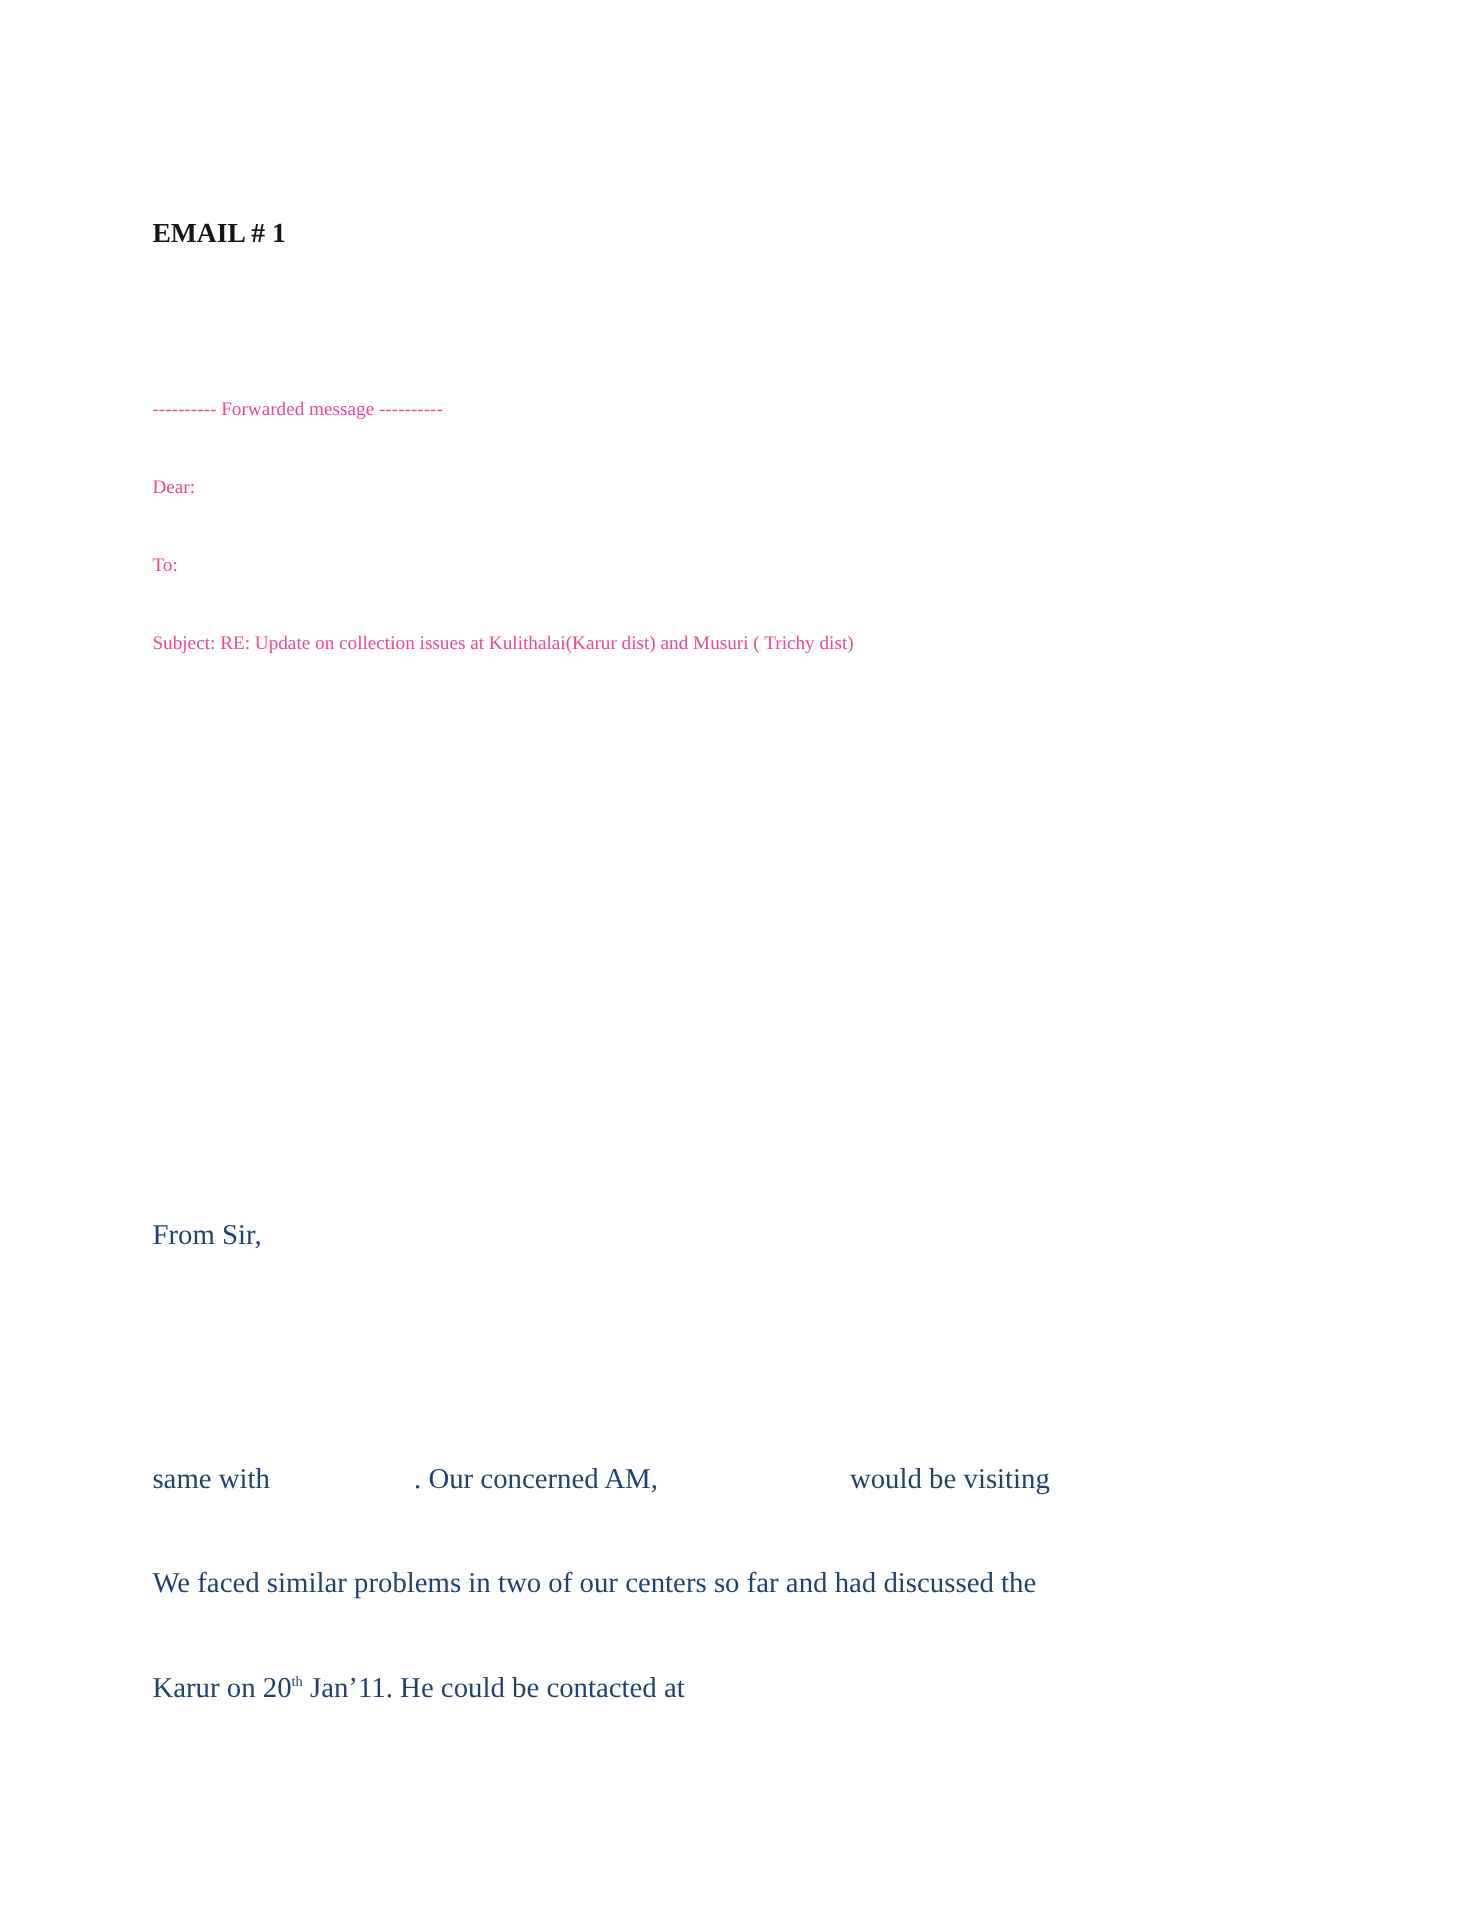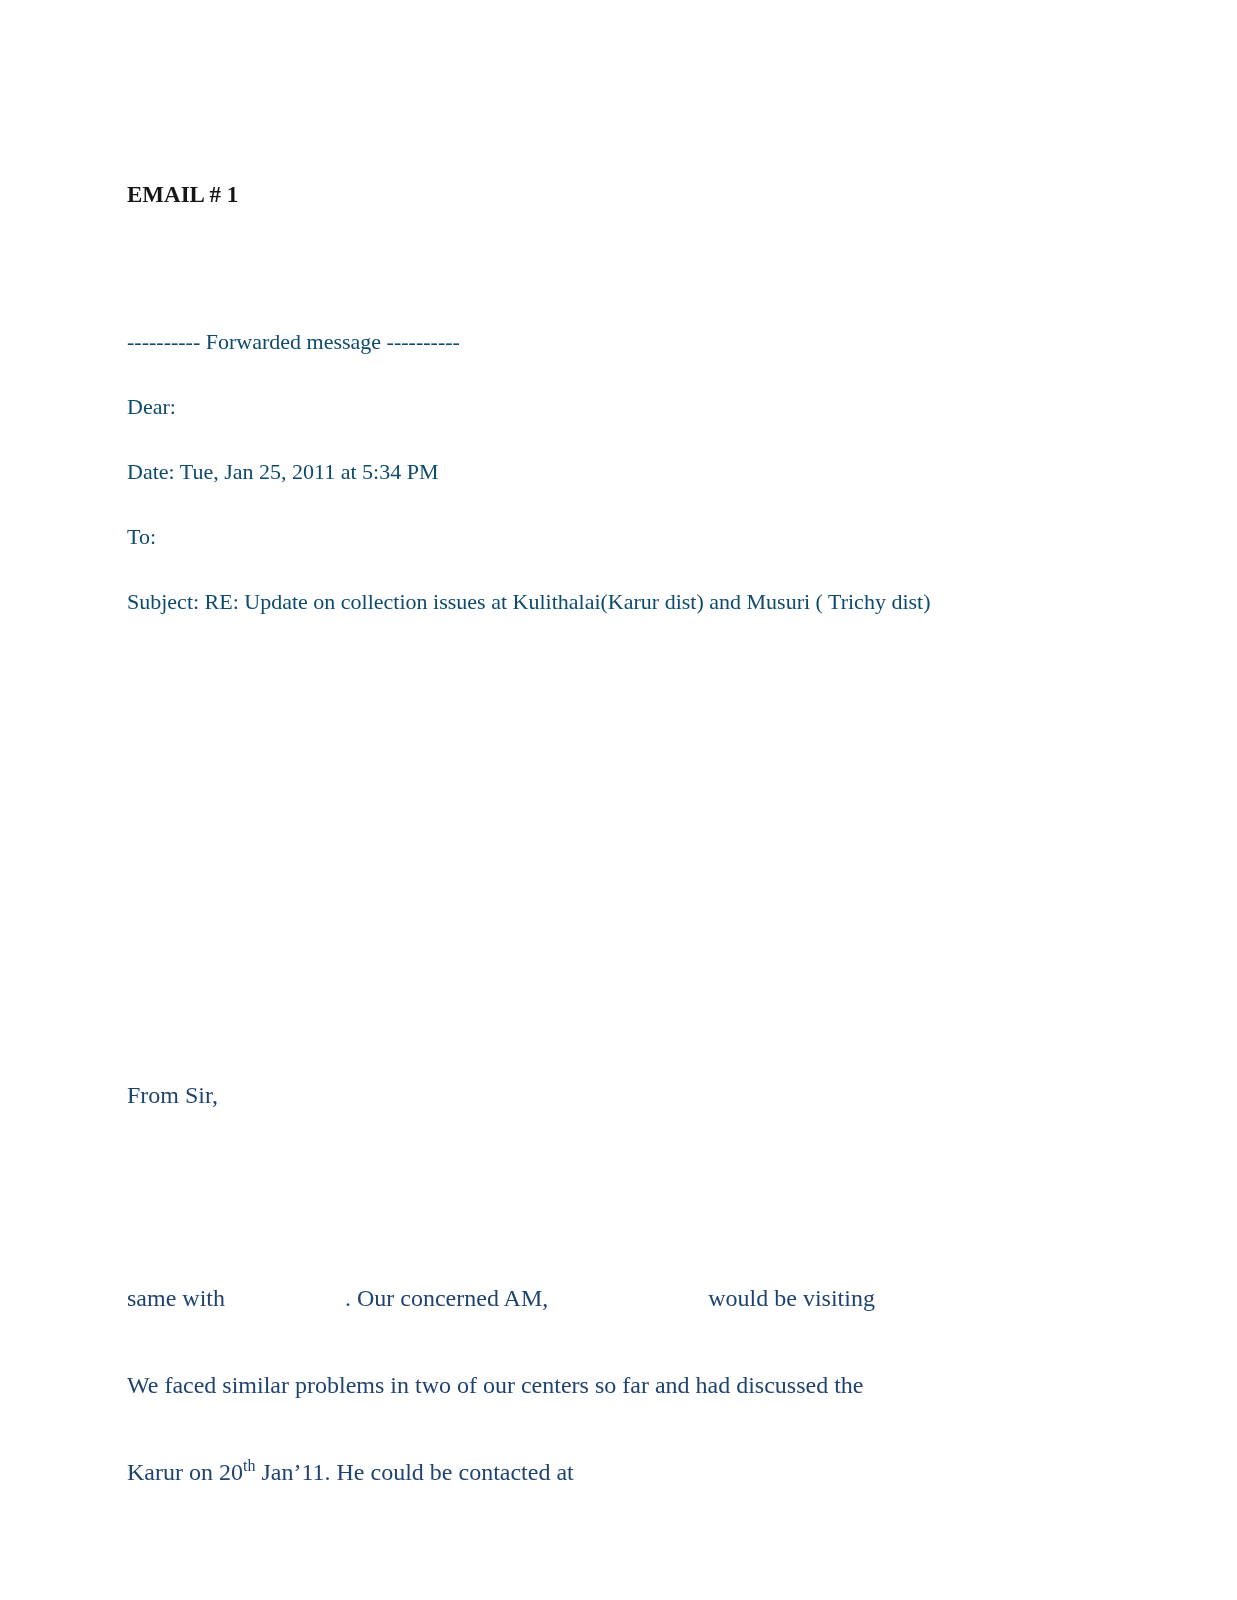--- a/index.html
+++ b/index.html
@@ -19,48 +19,47 @@
     white-space: pre;
   }
   .title {
     font-size: 23px;
     font-weight: bold;
     color: #161616;
     line-height: 30px;
     margin: 0 0 27px 0;
   }
   .meta-line {
-    font-size: 22px;
-    color: #0c4a6e;
+    font-size: 16px;
+    color: #ec4899;
     line-height: 29px;
   }
   .letter {
     margin-top: 292px;
     color: #1f4370;
     font-size: 24px;
   }
   .para-line { line-height: 33px; }
   .para { margin-top: 35px; }
   .gap { display: inline-block; }
   .gap1 { width: 120px; }
   .gap2 { width: 160px; }
-  sup { font-size: 16px; line-height: 0; text-align: center; }
+  sup { font-size: 12px; line-height: 0; text-align: center; }
 </style>
 </head>
 <body>
 
 <div class="page">
   <div class="content">
 
     <div class="title">EMAIL # 1</div>
 
     <div class="meta">
       <div class="meta-line">---------- Forwarded message ----------</div>
       <div class="meta-line">Dear:</div>
-      <div class="meta-line">Date: Tue, Jan 25, 2011 at 5:34 PM</div>
       <div class="meta-line">To:</div>
       <div class="meta-line">Subject: RE: Update on collection issues at Kulithalai(Karur dist) and Musuri ( Trichy dist)</div>
     </div>
 
     <div class="letter">
 
       <div class="para-line">From Sir,</div>
 
       <div class="para">
         <div class="para-line"><span>same with</span><span class="gap gap1"></span><span>. Our concerned AM,</span><span class="gap gap2"></span><span>would be visiting</span></div>

